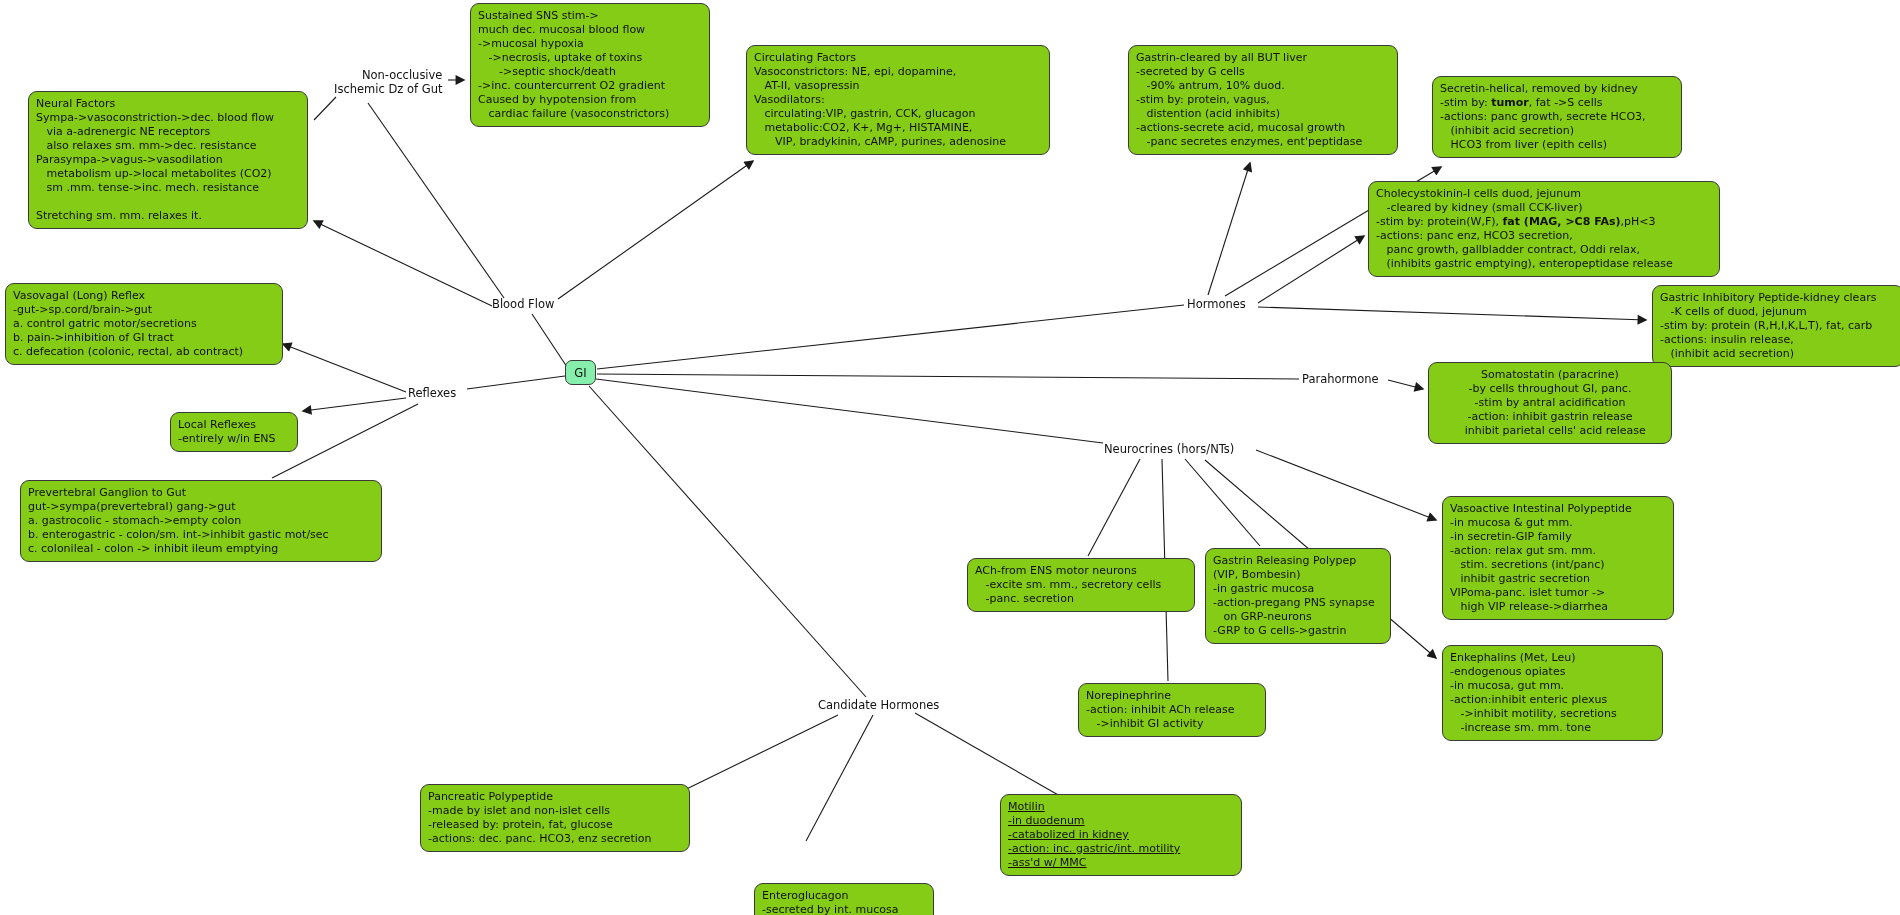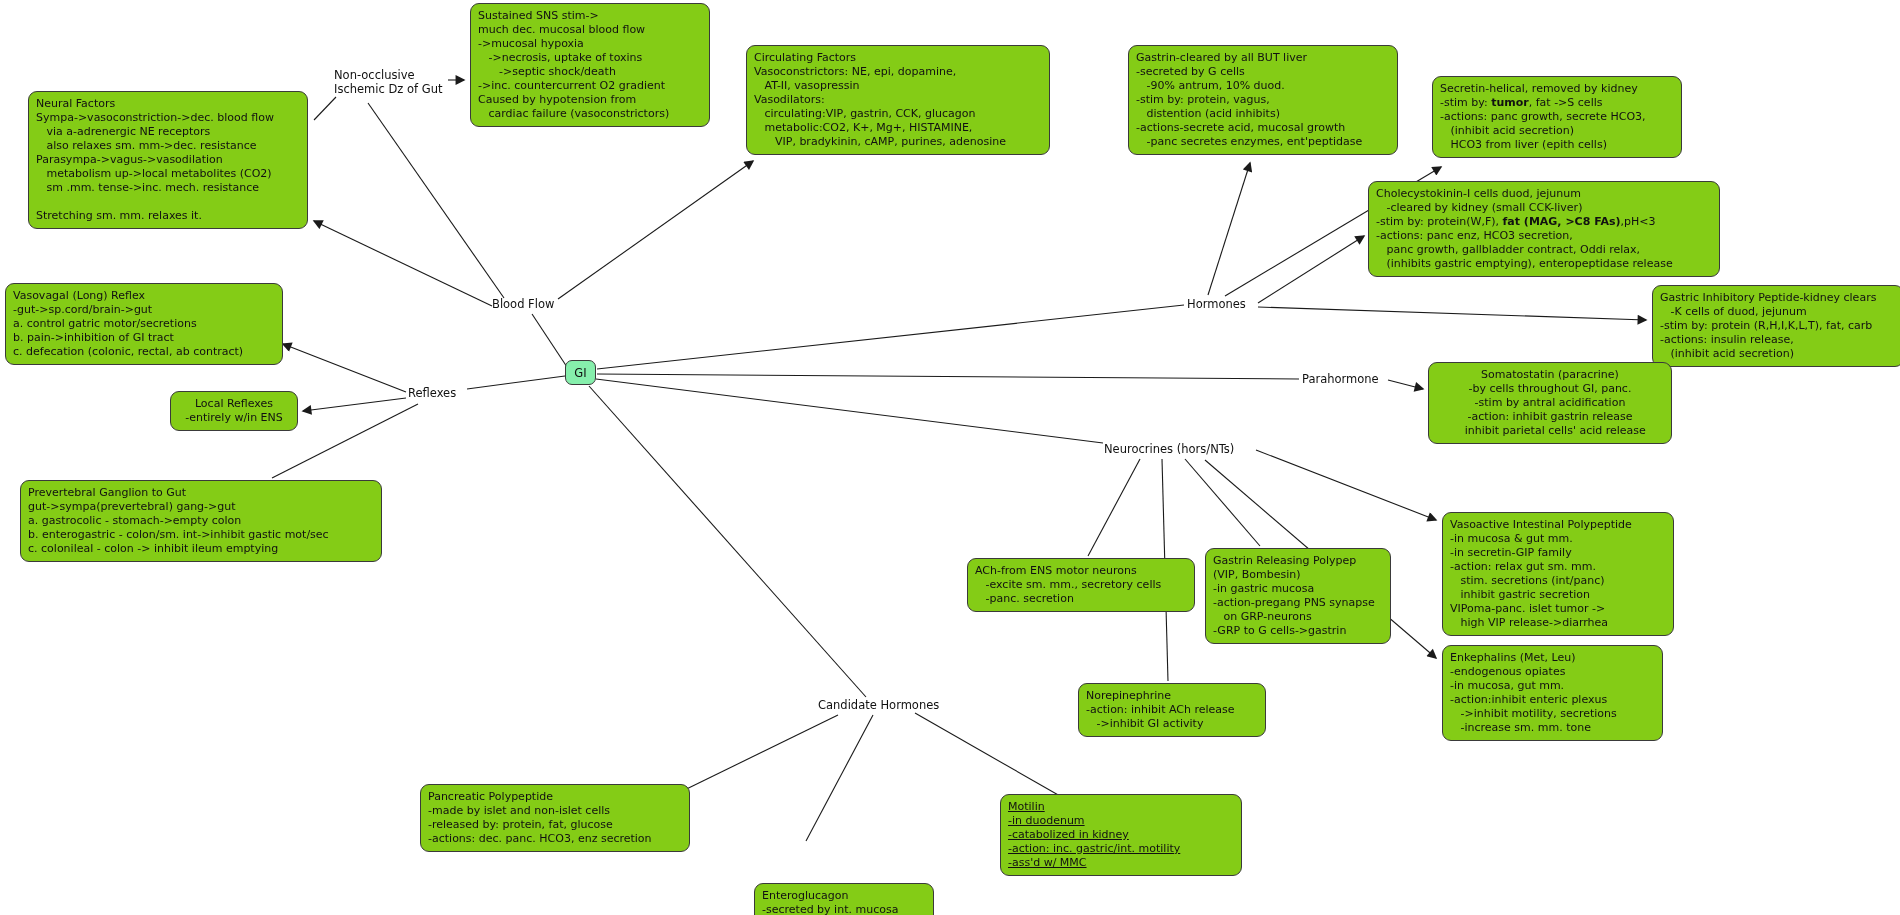--- a/index.html
+++ b/index.html
@@ -76,21 +76,21 @@
   <div class="gi-node">
       <span>GI</span>
     </div>
 
   <span class="node-label" style="left:492px;top:297px;">Blood Flow</span>
   <span class="node-label" style="left:408px;top:386px;">Reflexes</span>
   <span class="node-label" style="left:1187px;top:297px;">Hormones</span>
   <span class="node-label" style="left:1302px;top:372px;">Parahormone</span>
   <span class="node-label" style="left:1104px;top:442px;">Neurocrines (hors/NTs)</span>
   <span class="node-label" style="left:818px;top:698px;">Candidate Hormones</span>
-  <span class="node-label" style="left:334px;top:68px;">Non-occlusive
+  <span class="node-label" style="left:334px;top:68px;text-align:right;">Non-occlusive
 Ischemic Dz of Gut</span>
 
   <div class="node-box" style="left:28px;top:91px;width:280px;">Neural Factors
 Sympa-&gt;vasoconstriction-&gt;dec. blood flow
    via a-adrenergic NE receptors
    also relaxes sm. mm-&gt;dec. resistance
 Parasympa-&gt;vagus-&gt;vasodilation
    metabolism up-&gt;local metabolites (CO2)
    sm .mm. tense-&gt;inc. mech. resistance
 
@@ -136,28 +136,28 @@
   <div class="node-box" style="left:5px;top:283px;width:278px;">Vasovagal (Long) Reflex
 -gut-&gt;sp.cord/brain-&gt;gut
 a. control gatric motor/secretions
 b. pain-&gt;inhibition of GI tract
 c. defecation (colonic, rectal, ab contract)</div>
   <div class="node-box" style="left:1428px;top:362px;width:244px;text-align:center;">Somatostatin (paracrine)
 -by cells throughout GI, panc.
 -stim by antral acidification
 -action: inhibit gastrin release
    inhibit parietal cells' acid release</div>
-  <div class="node-box" style="left:170px;top:391px;width:128px;text-align:center;">Local Reflexes
+  <div class="node-box" style="left:170px;top:412px;width:128px;">Local Reflexes
 -entirely w/in ENS</div>
   <div class="node-box" style="left:20px;top:480px;width:362px;">Prevertebral Ganglion to Gut
 gut-&gt;sympa(prevertebral) gang-&gt;gut
 a. gastrocolic - stomach-&gt;empty colon
 b. enterogastric - colon/sm. int-&gt;inhibit gastic mot/sec
 c. colonileal - colon -&gt; inhibit ileum emptying</div>
-  <div class="node-box" style="left:1442px;top:496px;width:232px;margin-top:16px;">Vasoactive Intestinal Polypeptide
+  <div class="node-box" style="left:1442px;top:496px;width:232px;">Vasoactive Intestinal Polypeptide
 -in mucosa &amp; gut mm.
 -in secretin-GIP family
 -action: relax gut sm. mm.
    stim. secretions (int/panc)
    inhibit gastric secretion
 VIPoma-panc. islet tumor -&gt;
    high VIP release-&gt;diarrhea</div>
   <div class="node-box" style="left:935px;top:558px;width:228px;margin-left:32px;">ACh-from ENS motor neurons
    -excite sm. mm., secretory cells
    -panc. secretion</div>

